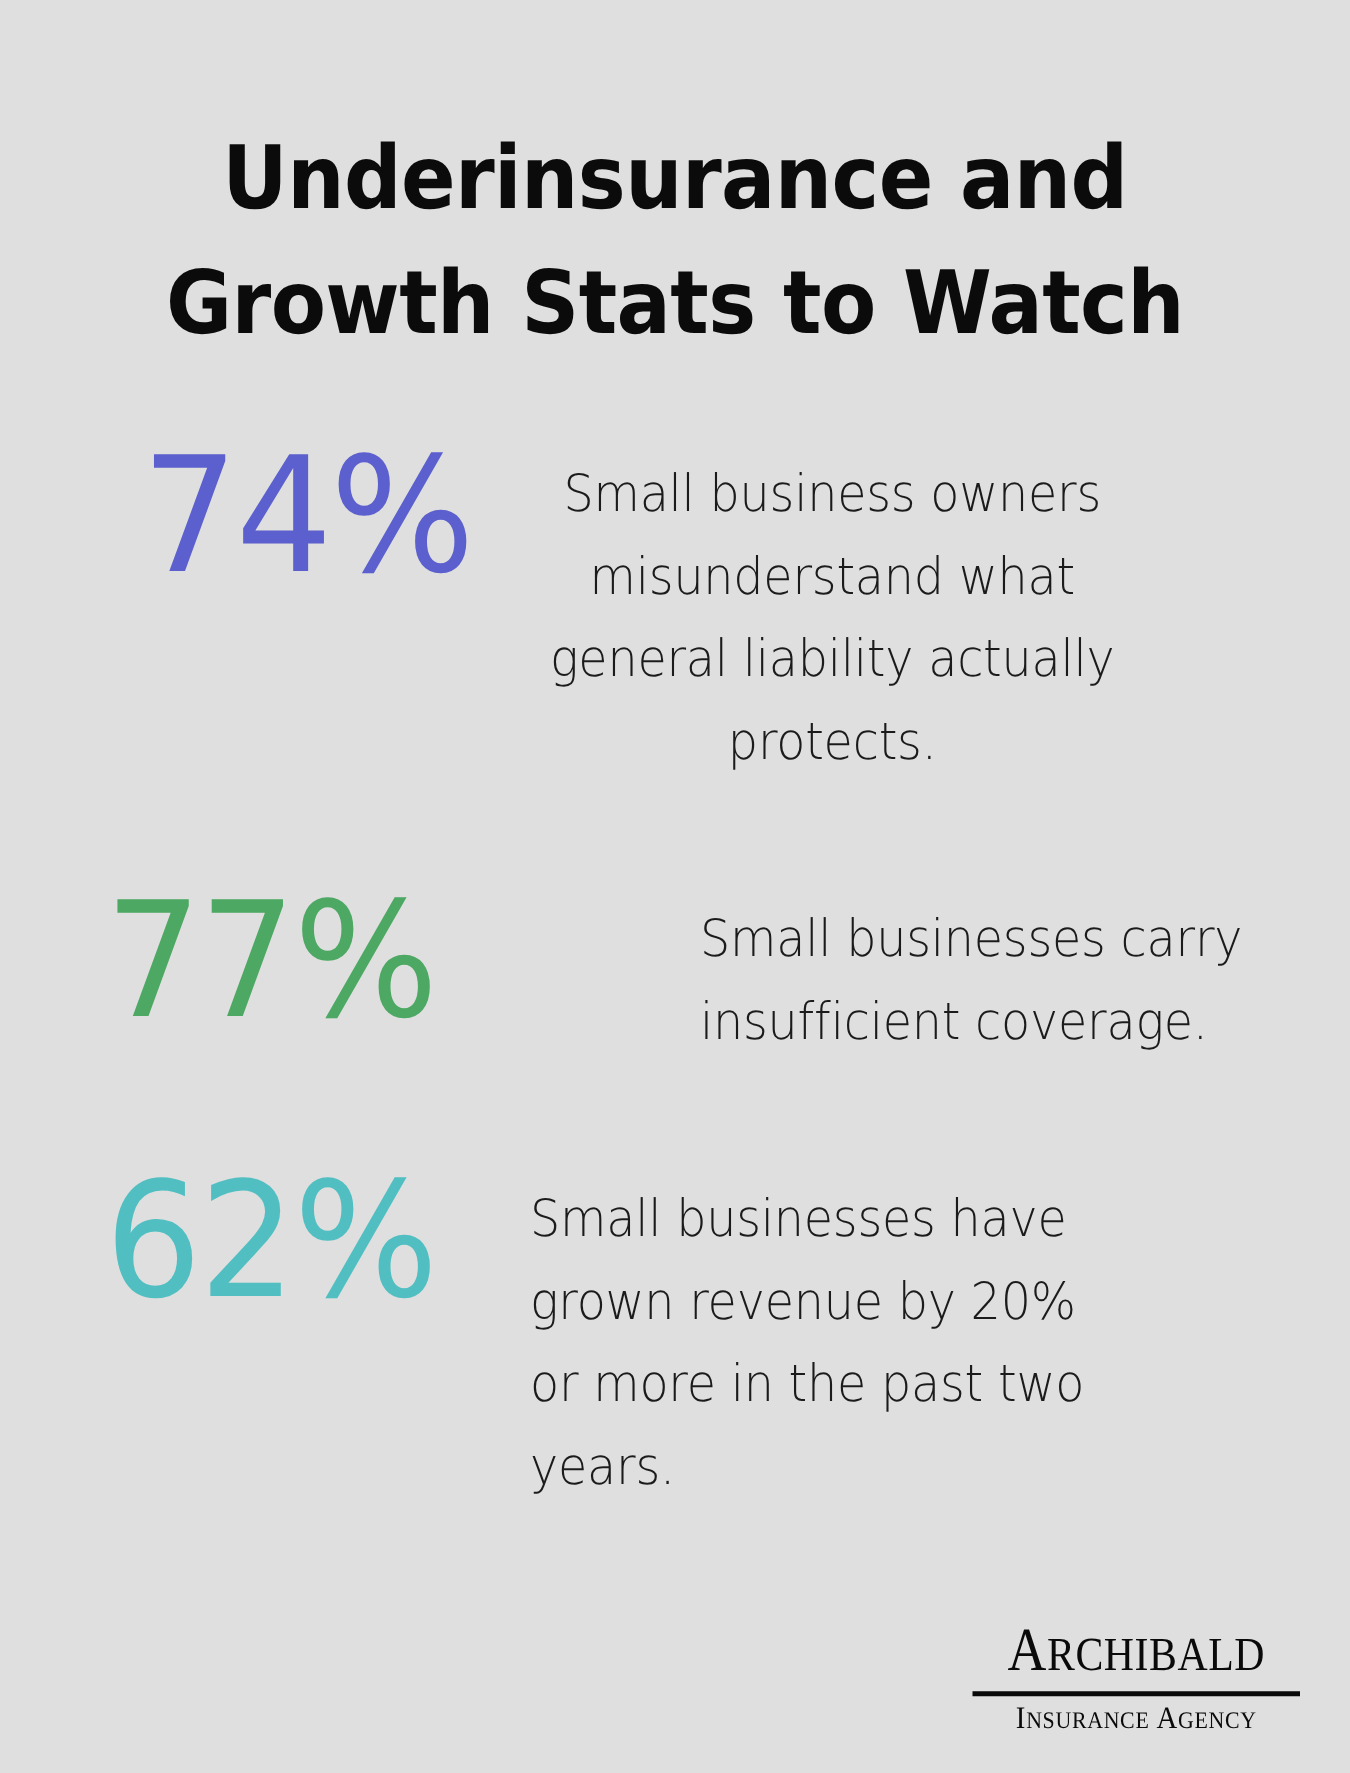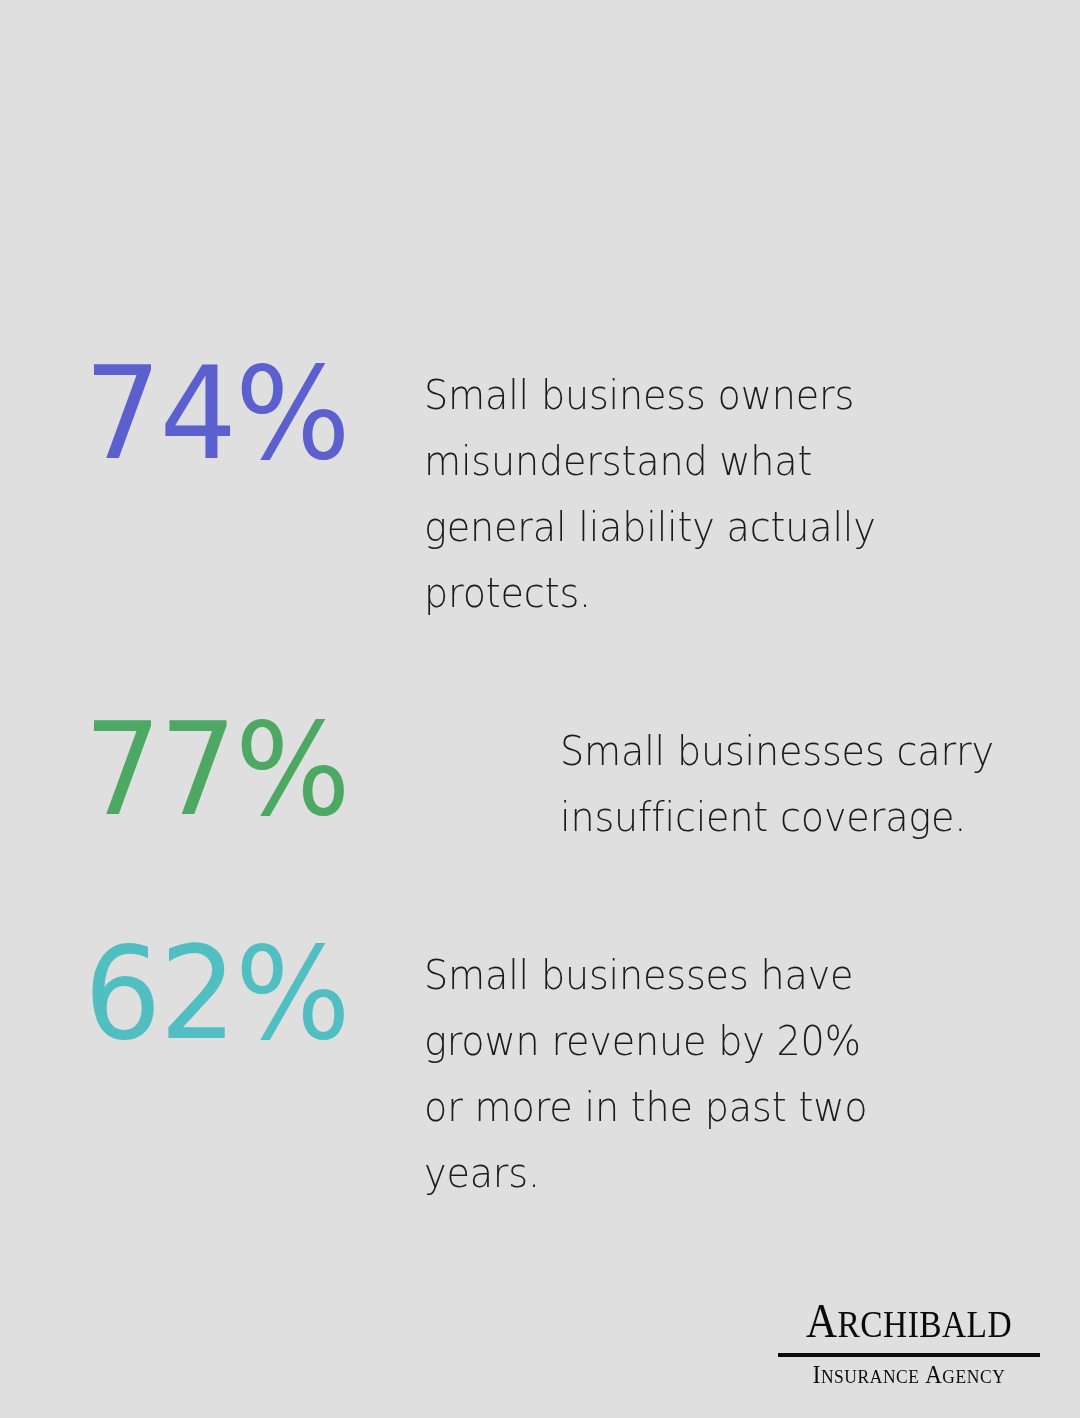--- a/index.html
+++ b/index.html
@@ -50,21 +50,21 @@
     top: 362px;
     width: 1080px;
   }
   .stat-row {
     position: relative;
     display: flex;
     align-items: flex-start;
     padding-left: 84px;
     box-sizing: border-box;
   }
-  .stat-row.row-1 { margin-bottom: 92px; }
+  .stat-row.row-1 { margin-bottom: 92px; text-align: center; }
   .stat-row.row-2 { margin-bottom: 92px; justify-content: space-between; }
 
   .stat-value {
     flex: 0 0 auto;
     width: 340px;
     font-family: "DejaVu Sans", sans-serif;
     font-weight: 400;
     font-size: 128px;
     line-height: 132px;
     letter-spacing: -2px;
@@ -129,20 +129,24 @@
     white-space: nowrap;
   }
   .logo-sub .cap { font-size: 25px; }
   .logo-sub .sm  { font-size: 19px; }
 </style>
 </head>
 <body>
 
 <div class="page">
 
+  <div class="title-block">
+    <span class="title-line">Underinsurance and</span>
+    <span class="title-line">Growth Stats to Watch</span>
+  </div>
 
   <div class="stats">
 
     <div class="stat-row row-1">
       <div class="stat-value v-indigo">74%</div>
       <div class="stat-desc">Small business owners misunderstand what general liability actually protects.</div>
     </div>
 
     <div class="stat-row row-2">
       <div class="stat-value v-green">77%</div>

